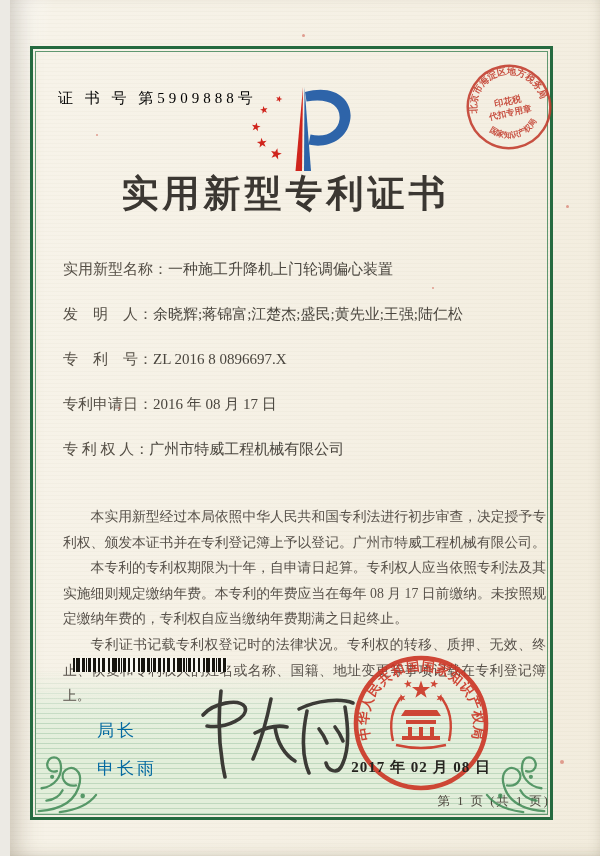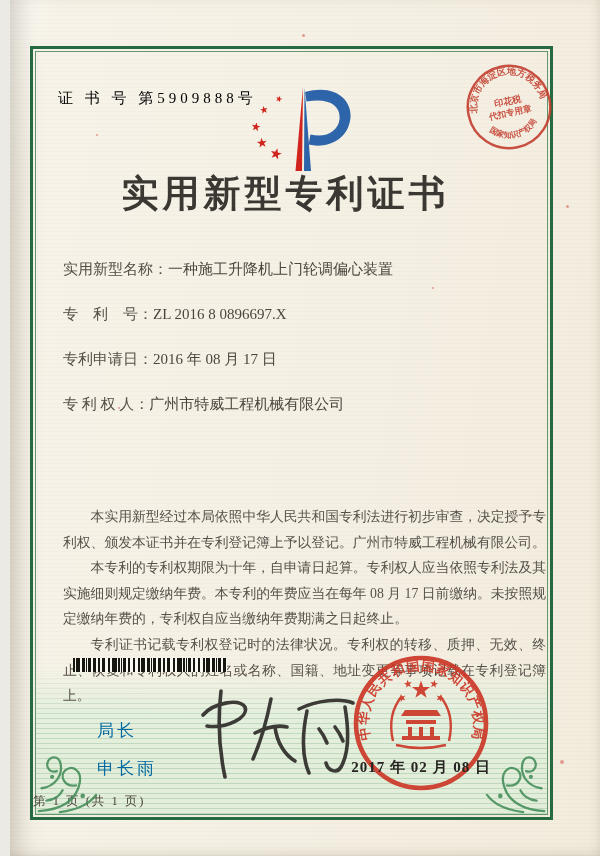--- a/index.html
+++ b/index.html
@@ -71,21 +71,21 @@
   }
   .official-block{left:64px;top:670px;font-size:17px;color:#0369a1;letter-spacing:3px;}
   .official-name{margin-top:15px;}
   .signature-svg{left:158px;top:636px;}
   .seal-svg{left:313px;top:599px;opacity:.9;}
   .seal-date{
     left:288px;top:709px;width:200px;text-align:center;
     font-size:15px;font-weight:700;color:#25231f;letter-spacing:1px;
   }
   .footer{
-    left:0;right:0;top:744px;text-align:left;
+    left:0;right:0;top:744px;text-align:right;
     font-size:12.5px;color:#4c463d;letter-spacing:2px;
   }
   .tax-stamp{left:430px;top:12px;transform:rotate(-12deg);opacity:.88;}
   .logo-svg{left:210px;top:34px;}
   .flourish-left{left:0px;bottom:1px;}
   .flourish-right{right:0px;bottom:1px;transform:scaleX(-1);}
   .speckle{width:3px;height:3px;border-radius:50%;background:#cf5a4a;opacity:.55;}
 </style>
 </head>
 <body>
@@ -134,20 +134,23 @@
         <path d="M 61.5 4 L 61 88 L 68 88 Z" fill="#2e64a9"></path>
         <path d="M 62 9 C 95 0 111 20 107 38 C 103.5 57 84 66 65.5 61.5 L 67.5 51.5 C 83 55.5 95 48 96.5 36.5 C 98 22.5 86 14.5 63.5 18.5 Z" fill="#2e64a9"></path>
       </g>
     </svg>
 
     <div class="abs title">实用新型专利证书</div>
 
     <div class="abs fields">
       <div class="field-row">
         <span class="lbl">实用新型名称：</span><span class="val">一种施工升降机上门轮调偏心装置</span>
+      </div>
+      <div class="field-row">
+        <span class="lbl">发　明　人：</span><span class="val">余晓辉;蒋锦富;江楚杰;盛民;黄先业;王强;陆仁松</span>
       </div>
       <div class="field-row">
         <span class="lbl">专　利　号：</span><span class="val">ZL 2016 8 0896697.X</span>
       </div>
       <div class="field-row">
         <span class="lbl">专利申请日：</span><span class="val">2016 年 08 月 17 日</span>
       </div>
       <div class="field-row">
         <span class="lbl">专 利 权 人：</span><span class="val">广州市特威工程机械有限公司</span>
       </div>

